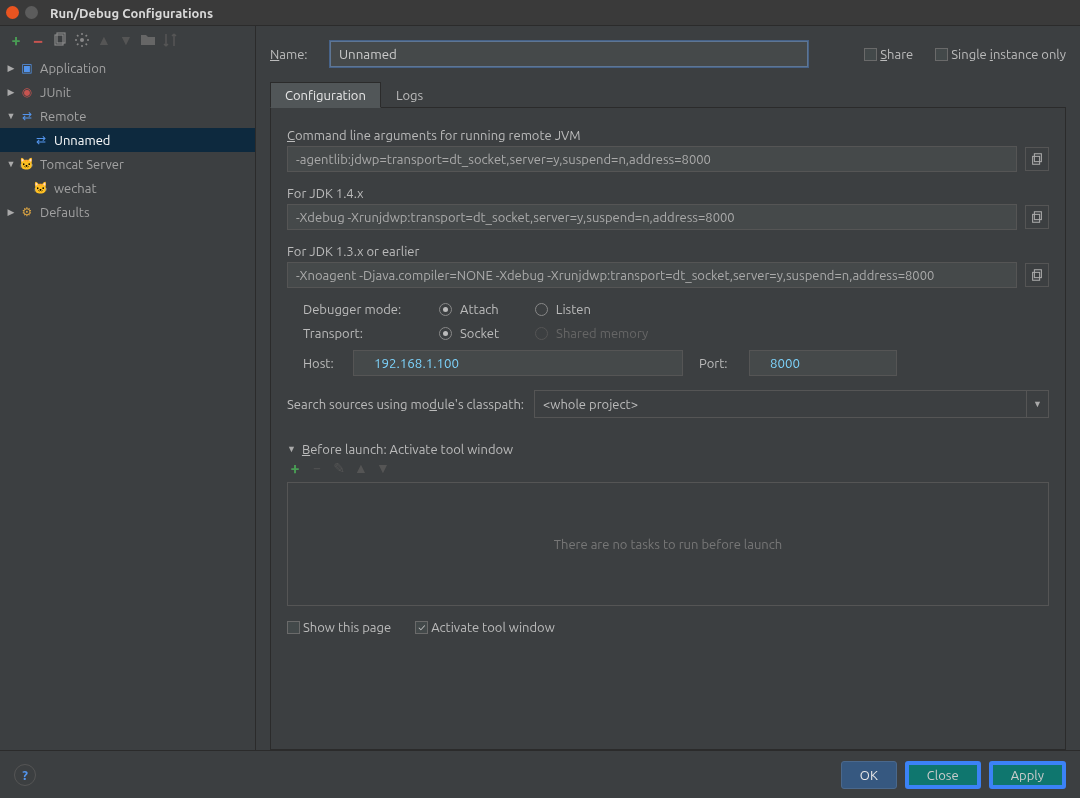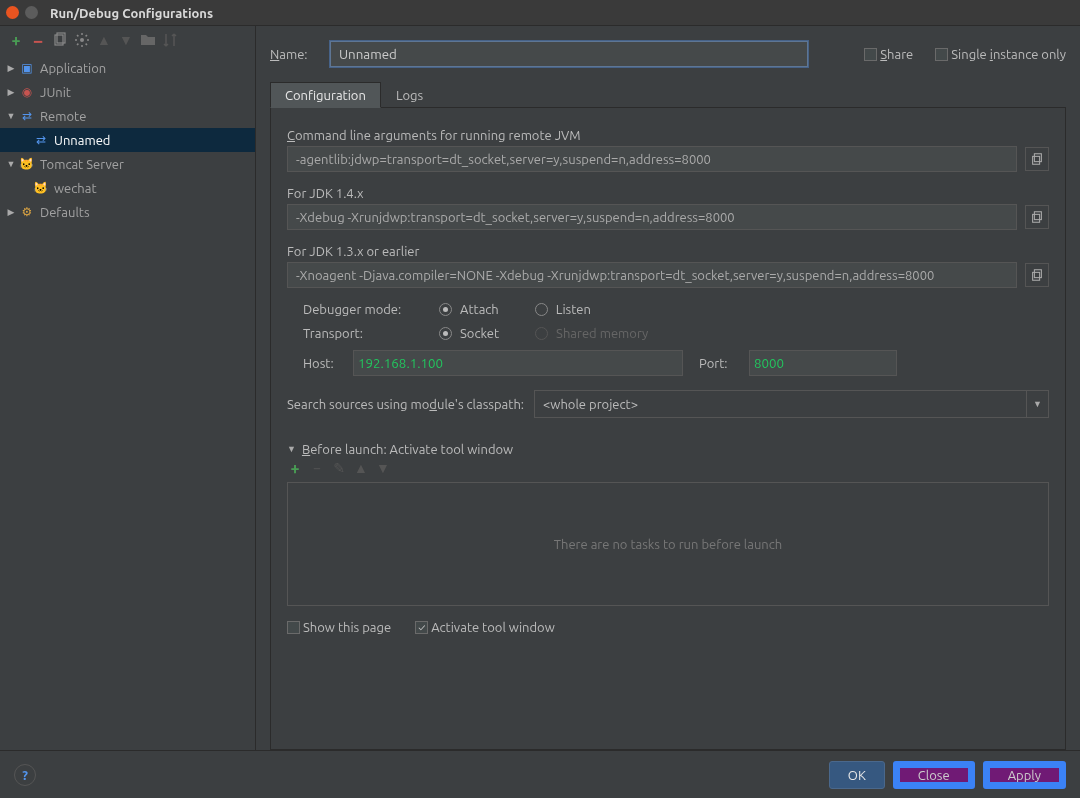--- a/index.html
+++ b/index.html
@@ -61,41 +61,41 @@
   .settings-group { margin-top:6px; }
   .settings-title { margin-bottom:10px; }
   .setting-row { display:flex; align-items:center; padding-left:16px; margin-bottom:10px; gap:16px;}
   .setting-label { width:120px; }
   .radio { display:flex; align-items:center; gap:8px; margin-right:20px;}
   .radio-dot { width:13px; height:13px; border-radius:50%; border:1px solid #888; display:flex; align-items:center; justify-content:center;}
   .radio-dot.on::after { content:""; width:5px; height:5px; border-radius:50%; background:#bbb; }
   .radio.disabled { color:#666; }
   .radio.disabled .radio-dot { border-color:#555;}
   .hp-row { display:flex; align-items:center; padding-left:16px; gap:10px; margin-bottom:14px;}
-  .text-input { height:26px; background:#45494a; border:1px solid #555; color:#22c55e; padding:0 4px;}
+  .text-input { height:26px; background:#45494a; border:1px solid #555; color:#7dd3fc; padding:0 20px;}
   .host-input { width:330px; }
   .port-input { width:148px; }
   
   .module-row { display:flex; align-items:center; gap:10px; margin-top:10px;}
   .combo { flex:1; height:28px; background:#3c3f41; border:1px solid #555; display:flex; align-items:center; padding:0 8px; position:relative;}
   .combo-caret { position:absolute; right:0; top:0; width:22px; height:100%; border-left:1px solid #555; display:flex; align-items:center; justify-content:center; font-size:9px; color:#aaa;}
   
   .before-launch { margin-top:24px; }
   .bl-header { display:flex; align-items:center; gap:6px; }
   .bl-toggle { font-size:9px; color:#aaa; }
   .bl-toolbar { display:flex; gap:6px; padding:4px 0 6px 0; align-items:center;}
   .bl-box { height:124px; border:1px solid #555; display:flex; align-items:center; justify-content:center; color:#777;}
   
   .bottom-checks { display:flex; gap:24px; margin-top:14px; }
   
   
   .footer { height:48px; border-top:1px solid #2b2b2b; display:flex; align-items:center; padding:0 14px;}
   .help-btn { width:22px; height:22px; border-radius:50%; border:1px solid #555; display:flex; align-items:center; justify-content:center; color:#5394ec; font-weight:bold; font-size:13px;}
   .footer-spacer { flex:1; }
-  .btn { height:28px; padding:0 18px; background:#701a75; border:7px solid #3b82f6; color:#ccc; display:flex; align-items:center; border-radius:3px; margin-left:8px;}
+  .btn { height:28px; padding:0 18px; background:#0f766e; border:4px solid #3b82f6; color:#ccc; display:flex; align-items:center; border-radius:3px; margin-left:8px;}
   .btn.primary { background:#365880; border:1px solid #4a688c; color:#e8e8e8;}
 </style>
 </head>
 <body>
 
 <div class="titlebar">
   <span class="tb-btn tb-close"></span>
   <span class="tb-btn tb-min"></span>
   <span class="titlebar-title">Run/Debug Configurations</span>
 </div>

